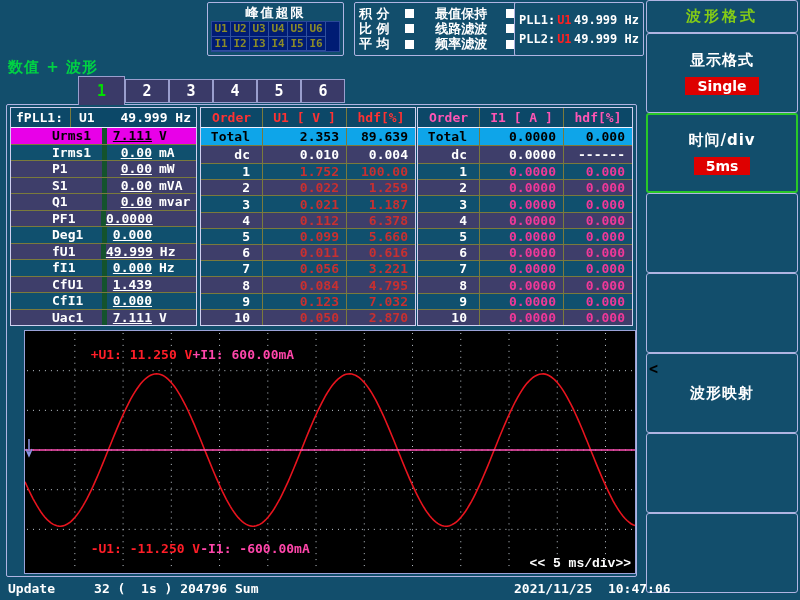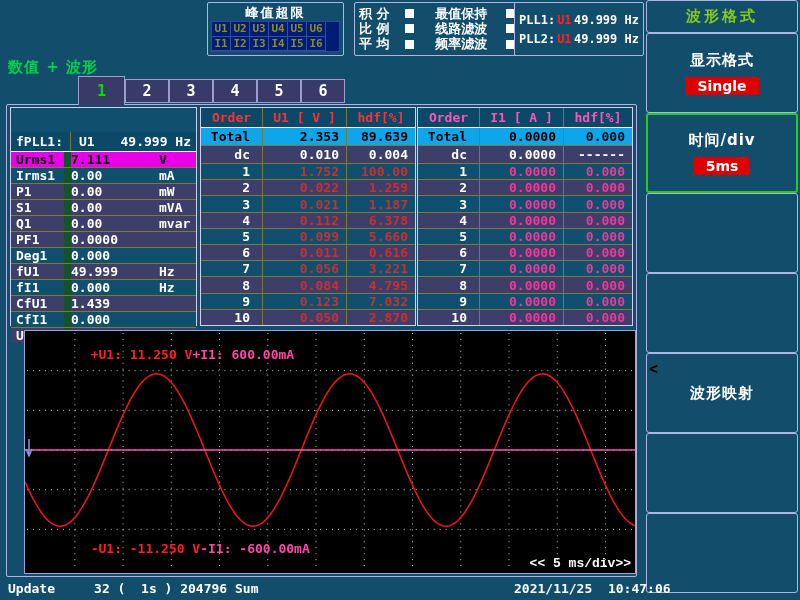--- a/index.html
+++ b/index.html
@@ -38,29 +38,29 @@
        font:bold 15px "DejaVu Sans Mono",monospace;display:flex;align-items:center;justify-content:center;
        margin-bottom:2px;cursor:pointer;}
   .tab.active{width:47px;height:29px;margin-bottom:0;border-bottom:none;color:#00E000;}
   
   #content{position:absolute;left:6px;top:104px;width:631px;height:473px;border:1px solid #B0B4E2;
            border-radius:2px;box-sizing:border-box;z-index:1;}
   
   .mtable{position:absolute;left:3px;top:2px;width:187px;height:219px;border:1px solid #D0D0F0;
           box-sizing:border-box;display:flex;flex-direction:column;background:#10506E;}
   .mhead{height:19px;flex:none;background:#0C4868;border-bottom:1px solid #F0F0FF;display:flex;
-         align-items:center;font:bold 13px "DejaVu Sans Mono",monospace;margin-top:24px;}
+         align-items:center;font:bold 13px "DejaVu Sans Mono",monospace;}
   .mh-l{width:60px;padding-left:5px;border-right:1px solid #7A7A3C;align-self:stretch;display:flex;align-items:center;box-sizing:border-box;}
   .mh-s{padding-left:8px;}
   .mh-v{margin-left:auto;padding-right:5px;}
   .mbody{flex:1;display:flex;flex-direction:column;}
   .mrow{flex:1;display:flex;align-items:center;font:bold 13px "DejaVu Sans Mono",monospace;}
   .mbody div.mrow + div.mrow{border-top:1px solid #7A7A3C;}
-  .mname{width:60px;padding-left:5px;border-right:7px solid #14532d;align-self:stretch;display:flex;align-items:center;box-sizing:border-box;}
-  .mval{flex:1;}
+  .mname{width:60px;padding-left:5px;border-right:5px solid #14532d;align-self:stretch;display:flex;align-items:center;box-sizing:border-box;margin-left:36px;}
+  .mval{flex:1;text-align:right;text-decoration:underline;}
   .munit{width:44px;padding-left:7px;box-sizing:border-box;}
   .sh-t{background:#10506E;}
   .sh-p{background:#3E3E6A;}
   .mrow.hl{background:#E800E8;color:#000;}
   
   .htable{position:absolute;top:2px;width:216px;height:219px;border:1px solid #D0D0F0;box-sizing:border-box;
           display:flex;flex-direction:column;font:bold 13px "DejaVu Sans Mono",monospace;background:#10506E;}
   #ht-u{left:193px;} #ht-i{left:410px;}
   .c0{width:61px;flex:none;align-self:stretch;display:flex;align-items:center;box-sizing:border-box;}
   .c1{width:84px;flex:none;border-left:1px solid #7A7A3C;align-self:stretch;display:flex;align-items:center;box-sizing:border-box;}

